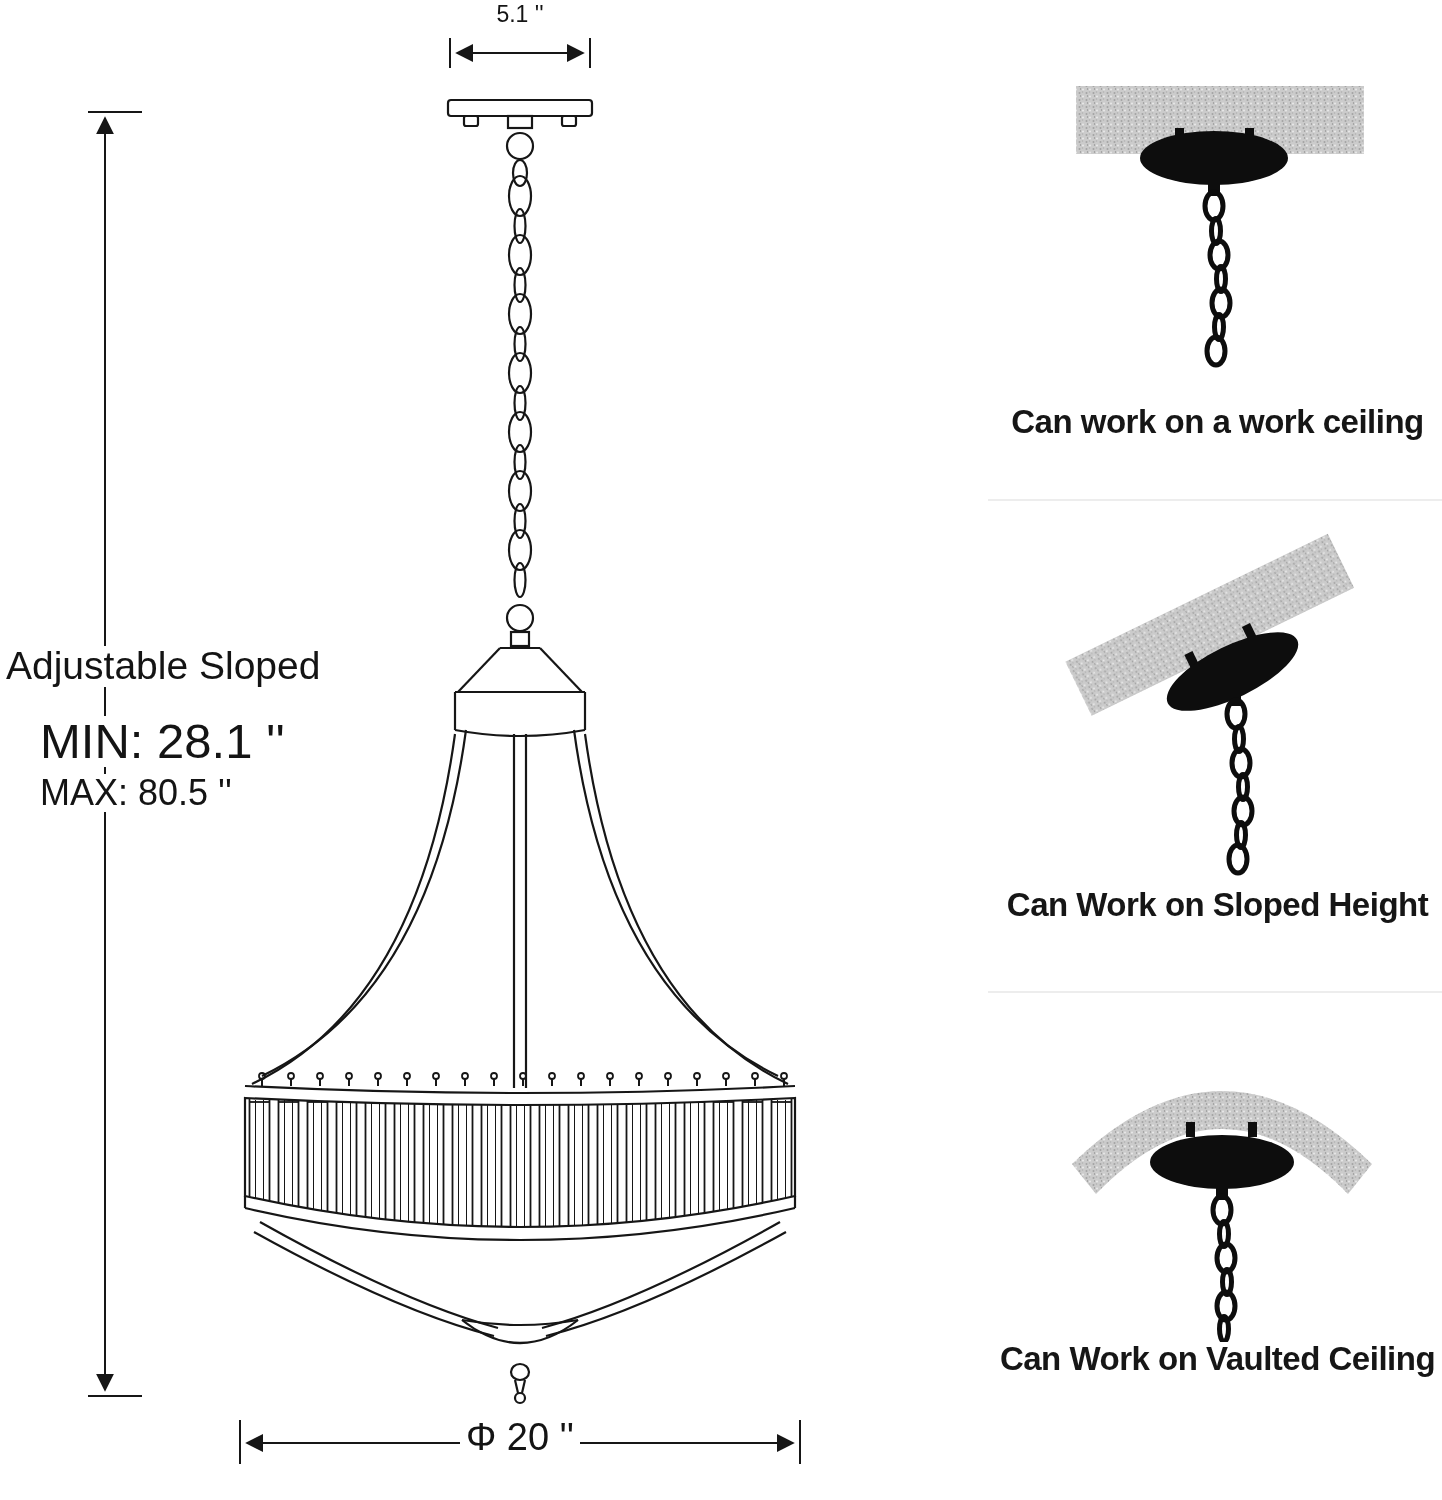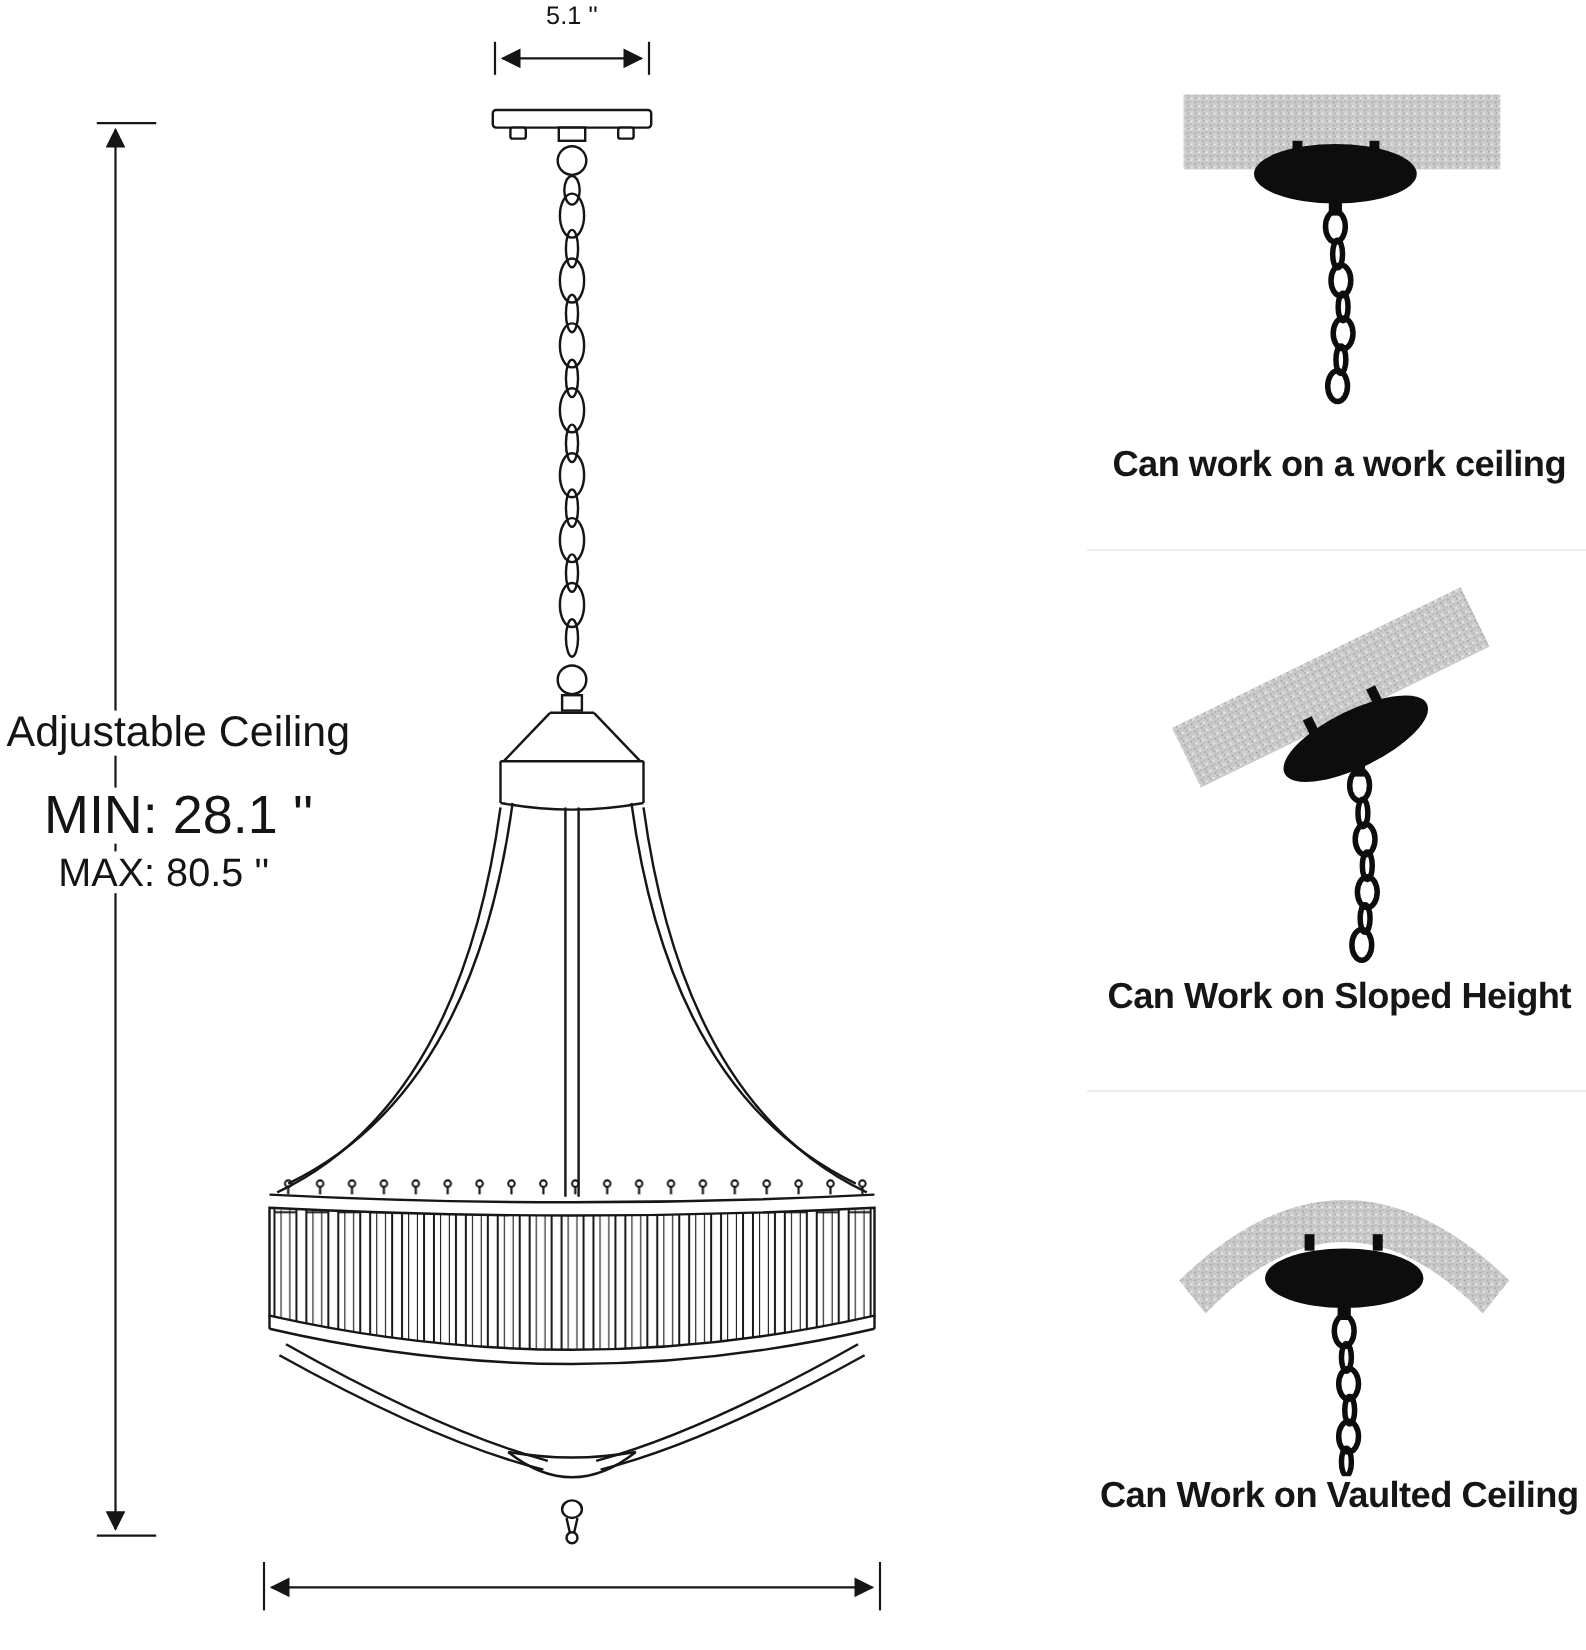--- a/index.html
+++ b/index.html
@@ -10,21 +10,21 @@
     font-family:"Liberation Sans",sans-serif;
     color:#141414;
     overflow:hidden;
   }
   svg.canvas{position:absolute;left:0;top:0;}
   .txt{position:absolute;color:#141414;line-height:1.05;}
   .txt span{background:#ffffff;padding:0 6px;display:inline-block;}
   .dim-top{left:430px;top:2px;width:180px;text-align:center;font-size:23px;}
   .adj-h{left:0px;top:646px;font-size:39px;}
   .adj-min{left:34px;top:716px;font-size:49px;}
-  .adj-max{left:34px;top:774px;font-size:36px;margin-left:13px;}
+  .adj-max{left:34px;top:774px;font-size:36px;}
   .dim-bottom{left:400px;top:1418px;width:240px;text-align:center;font-size:38px;}
   .caption{left:990px;width:455px;text-align:center;font-size:33px;font-weight:700;color:#161616;letter-spacing:-0.5px;}
   .cap-1{top:405px;}
   .cap-2{top:888px;}
   .cap-3{top:1342px;}
 </style>
 </head>
 <body>
 
 <div class="page">
@@ -203,29 +203,32 @@
         <ellipse cx="1224" cy="1329" rx="4.5" ry="12.5"></ellipse>
       </g>
     </g>
   </svg>
 
   <div class="txt dim-top">
     <span>5.1 ''</span>
   </div>
 
   <div class="txt adj-h">
-    <span>Adjustable Ceiling</span>
+    <span>Adjustable Sloped</span>
   </div>
   <div class="txt adj-min">
     <span>MIN:  28.1 ''</span>
   </div>
   <div class="txt adj-max">
     <span>MAX: 80.5 ''</span>
   </div>
 
+  <div class="txt dim-bottom">
+    <span>Φ 20 ''</span>
+  </div>
 
   <div class="txt caption cap-1">
     <span>Can work on a work ceiling</span>
   </div>
   <div class="txt caption cap-2">
     <span>Can Work on Sloped Height</span>
   </div>
   <div class="txt caption cap-3">
     <span>Can Work on Vaulted Ceiling</span>
   </div>

